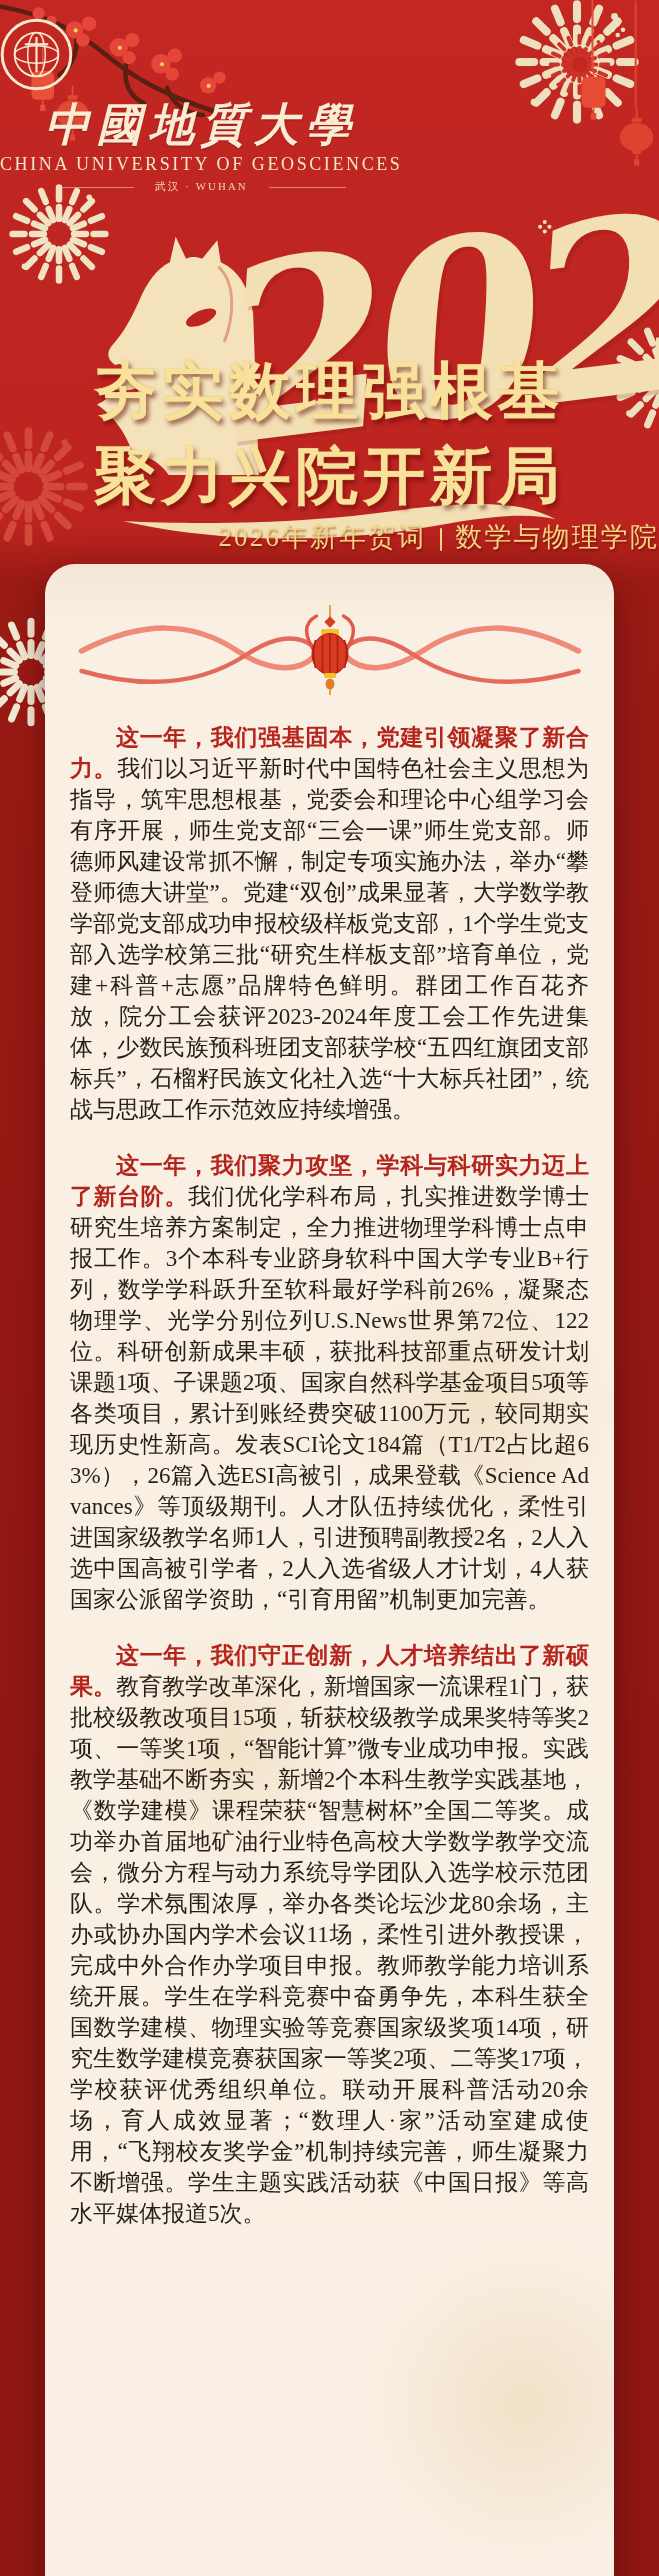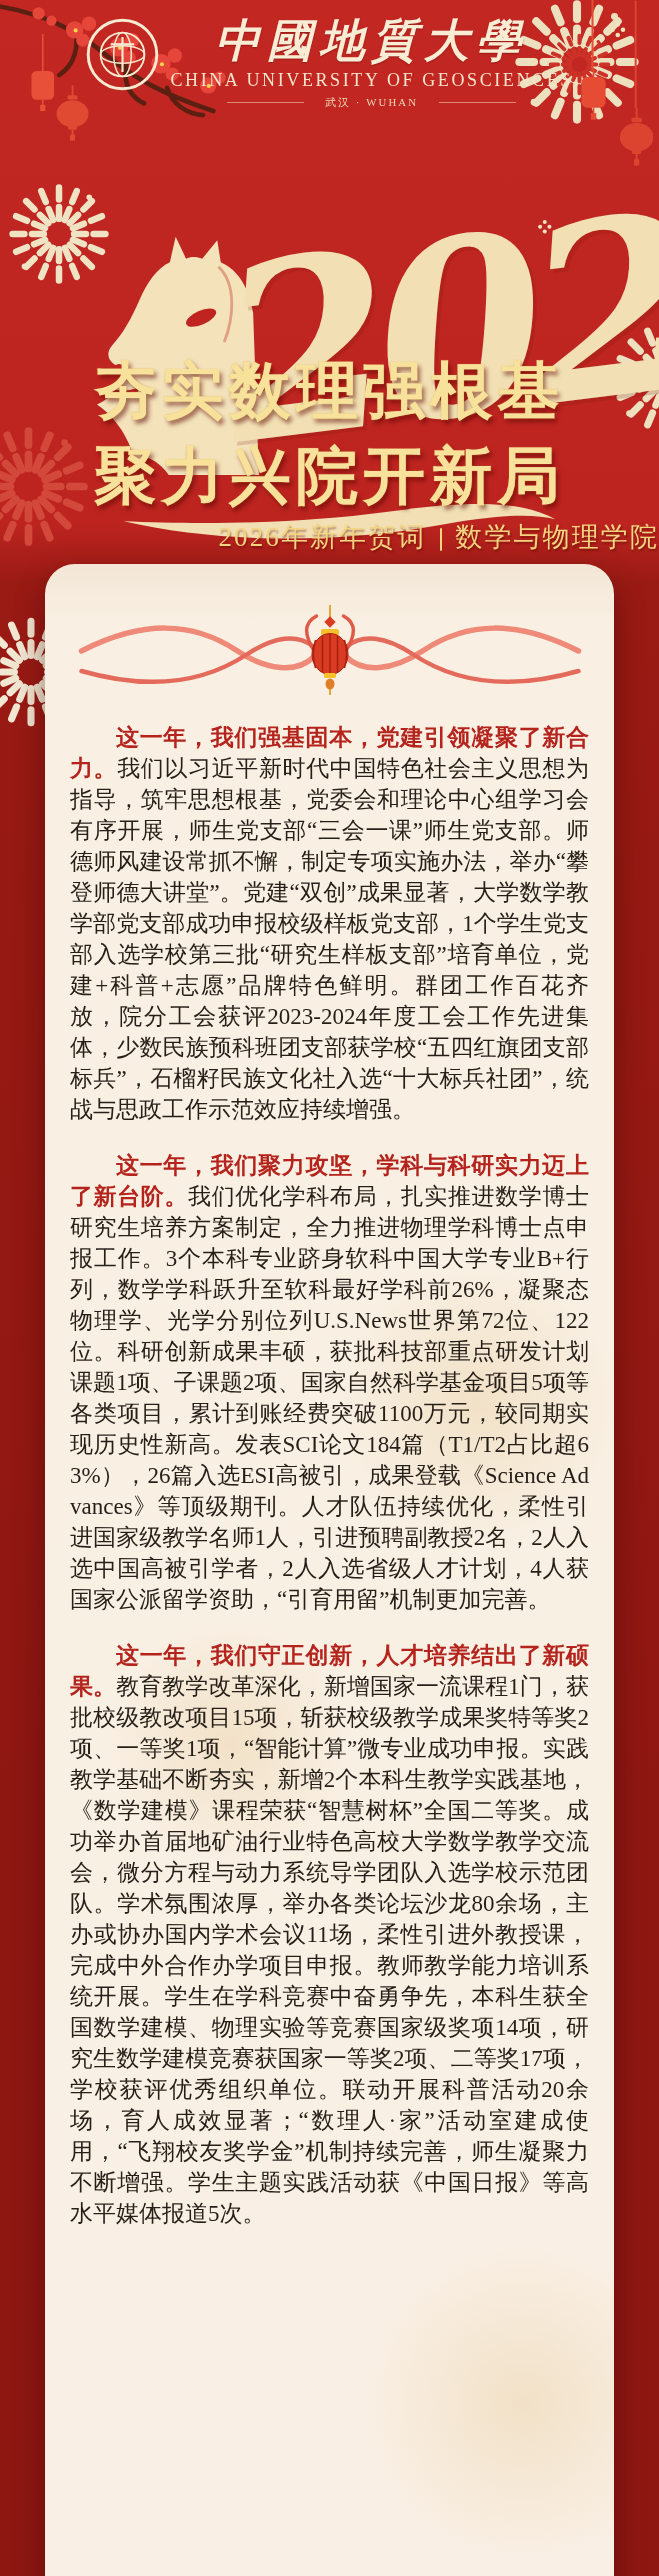--- a/index.html
+++ b/index.html
@@ -2,21 +2,21 @@
 <html style="font-size:8.2px"><head>
 <meta charset="utf-8">
 <style>
   html,body{margin:0;padding:0;}
   body{background:#6d100c;font-family:"Liberation Serif","DejaVu Serif",serif;}
   .page{position:relative;width:659px;height:3602px;margin:0 auto;overflow:hidden;
         background:linear-gradient(180deg,#c22722 0%,#bd2420 14.5%,#9a1a14 16.2%,#8f1712 50%,#8f1712 92.6%,#aa1d14 94%,#b22015 100%);}
 
   
   .header{position:absolute;top:0;left:0;width:659px;height:564px;z-index:3;}
-  .logo-row{position:absolute;top:17.5px;left:0;width:100%;display:flex;justify-content:center;align-items:flex-start;gap:11.3px;}
+  .logo-row{position:absolute;top:17.5px;left:0;width:100%;display:flex;justify-content:center;align-items:flex-start;gap:11.3px;flex-direction:column;}
   .seal{width:73px;height:73px;flex:0 0 auto;}
   .wordmark{text-align:center;}
   .uni-zh{font-size:45px;line-height:1.05;color:#f8ecd4;font-weight:700;letter-spacing:7.2px;
           text-shadow:0 1px 1.5px rgba(90,10,5,.4);font-style:italic;}
   .uni-en{margin-top:5px;font-size:18px;color:#f3e6cc;letter-spacing:2.6px;font-family:"Liberation Serif",serif;}
   .campus{margin-top:5.2px;display:flex;align-items:center;justify-content:center;gap:21px;color:#edd9b4;font-size:10.8px;letter-spacing:2.1px;}
   .campus .rule{display:inline-block;width:77px;height:1px;background:rgba(240,220,180,.55);}
 
   .year-art{position:absolute;top:204px;left:0;width:659px;height:335px;}
   .year-text{position:absolute;left:222px;top:-5.2px;font-size:242px;line-height:1;font-weight:900;font-style:italic;

